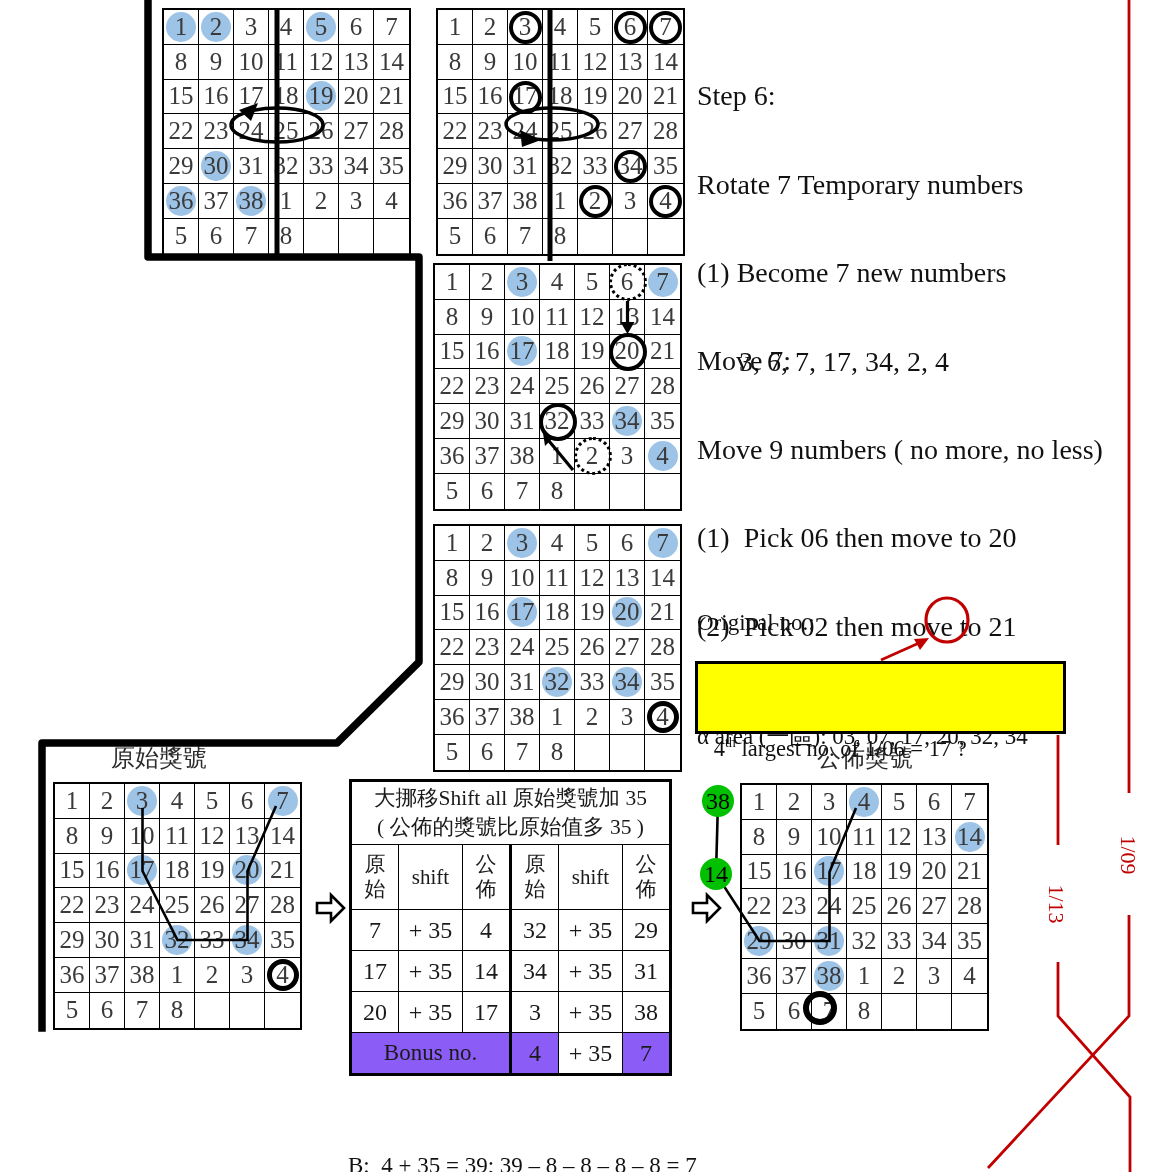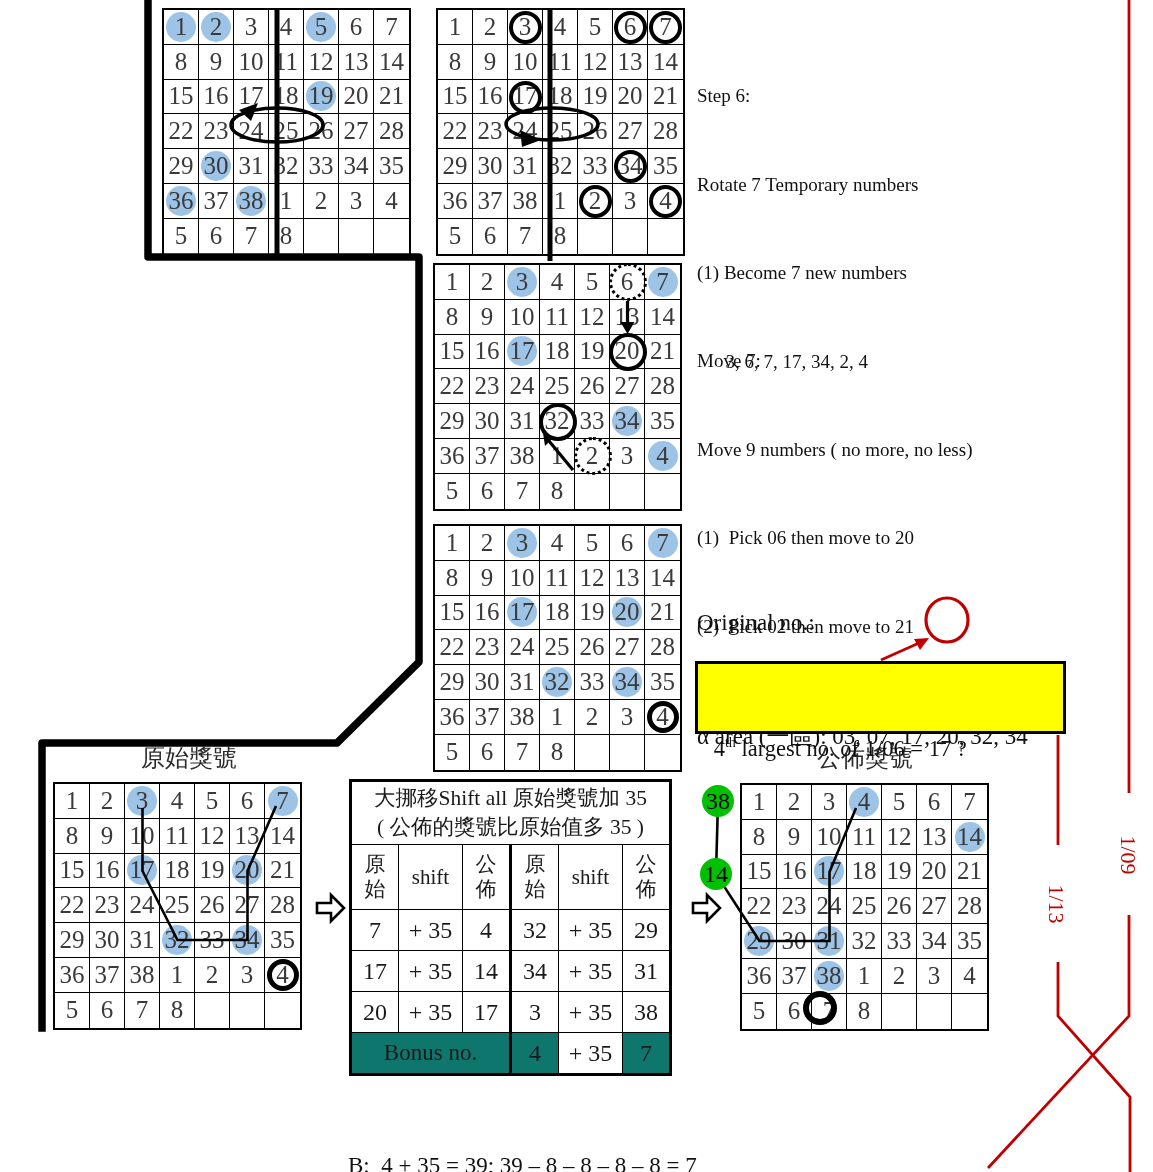--- a/index.html
+++ b/index.html
@@ -13,40 +13,40 @@
   .cell.lc{border-right:none}.cell.lr{border-bottom:none}
   .cell span{position:relative;z-index:2;}
   .cell.blue::before{content:"";position:absolute;left:50%;top:50%;width:30px;height:30px;
         transform:translate(-50%,-50%);border-radius:50%;background:#9DC3E6;z-index:1;}
   .ring{position:absolute;border:5px solid #000;border-radius:50%;box-sizing:border-box;
         background:transparent;z-index:3;}
   .ring.dotted{border-style:dotted;}
   .badge{position:absolute;width:32px;height:32px;border-radius:50%;background:#00C000;
         display:flex;align-items:center;justify-content:center;font-size:24px;color:#000;z-index:7;}
   .gtitle{position:absolute;width:170px;text-align:center;font-size:24px;color:#2b2b2b;z-index:2;}
-  .textblock{position:absolute;font-size:19px;color:#111;line-height:29.5px;white-space:pre;z-index:2;}
+  .textblock{position:absolute;font-size:28px;color:#111;line-height:29.5px;white-space:pre;z-index:2;}
   #original-block{line-height:38px;font-size:23px;}
   #callout{position:absolute;left:695px;top:661px;width:371px;height:73px;background:#FFFF00;
         border:3px solid #000;box-sizing:border-box;padding:4px 10px;font-size:22.5px;
         line-height:30px;color:#111;white-space:pre;z-index:2;}
   #callout sup{font-size:14px;}
   #bonus-note{position:absolute;left:348px;top:1083px;font-size:23px;line-height:33px;
         color:#111;white-space:pre;z-index:2;}
   .datelabel{position:absolute;width:80px;height:24px;color:#C00000;font-size:22px;
         text-align:center;transform:rotate(90deg);z-index:2;}
   #overlay{position:absolute;left:0;top:0;z-index:6;pointer-events:none;}
   
   #shift-table{position:absolute;left:349px;top:779px;z-index:2;}
   table.st{border-collapse:collapse;border:3px solid #000;background:#fff;table-layout:fixed;}
   table.st td{border:1.5px solid #000;text-align:center;vertical-align:middle;color:#1a1a1a;padding:0;}
   .sthead{font-size:21.5px;line-height:29px;height:62px;padding:0 3px;}
   .stch{font-size:21px;line-height:25px;height:64px;}
   .stv{font-size:24px;height:40px;}
   .stbl{font-size:23px;height:38px;}
-  .yellow{background:#0f766e;margin-left:20px;}
+  .yellow{background:#8b5cf6;margin-left:20px;}
   .mid{border-left:3px solid #000 !important;}
 </style>
 </head>
 <body>
 
 <div id="canvas">
 
   <div class="grid" id="grid-step6-left" style="left:162px;top:8px">
       <div class="cell blue">
         <span>1</span>
@@ -949,21 +949,21 @@
       </div>
       <div class="cell lr">
         <span></span>
       </div>
       <div class="cell lc lr">
         <span></span>
       </div>
       <div class="ring" style="width: 34px; height: 34px; border-width: 6.5px; left: 60.5px; top: 206.2px;"></div>
     </div>
 
-  <div class="gtitle" style="left:104px;top:742px">原始獎號</div>
+  <div class="gtitle" style="left:74px;top:742px">原始獎號</div>
   <div class="gtitle" style="left:780px;top:742px">公佈獎號</div>
 
   <div class="badge" style="left:702px;top:785px">38</div>
   <div class="badge" style="left:700px;top:858px">14</div>
 
   <div class="textblock" id="step6-block" style="left:697px;top:22px">
     <div>Step 6:</div>
     <div>Rotate 7 Temporary numbers</div>
     <div>(1) Become 7 new numbers</div>
     <div>      3, 6, 7, 17, 34, 2, 4</div>

